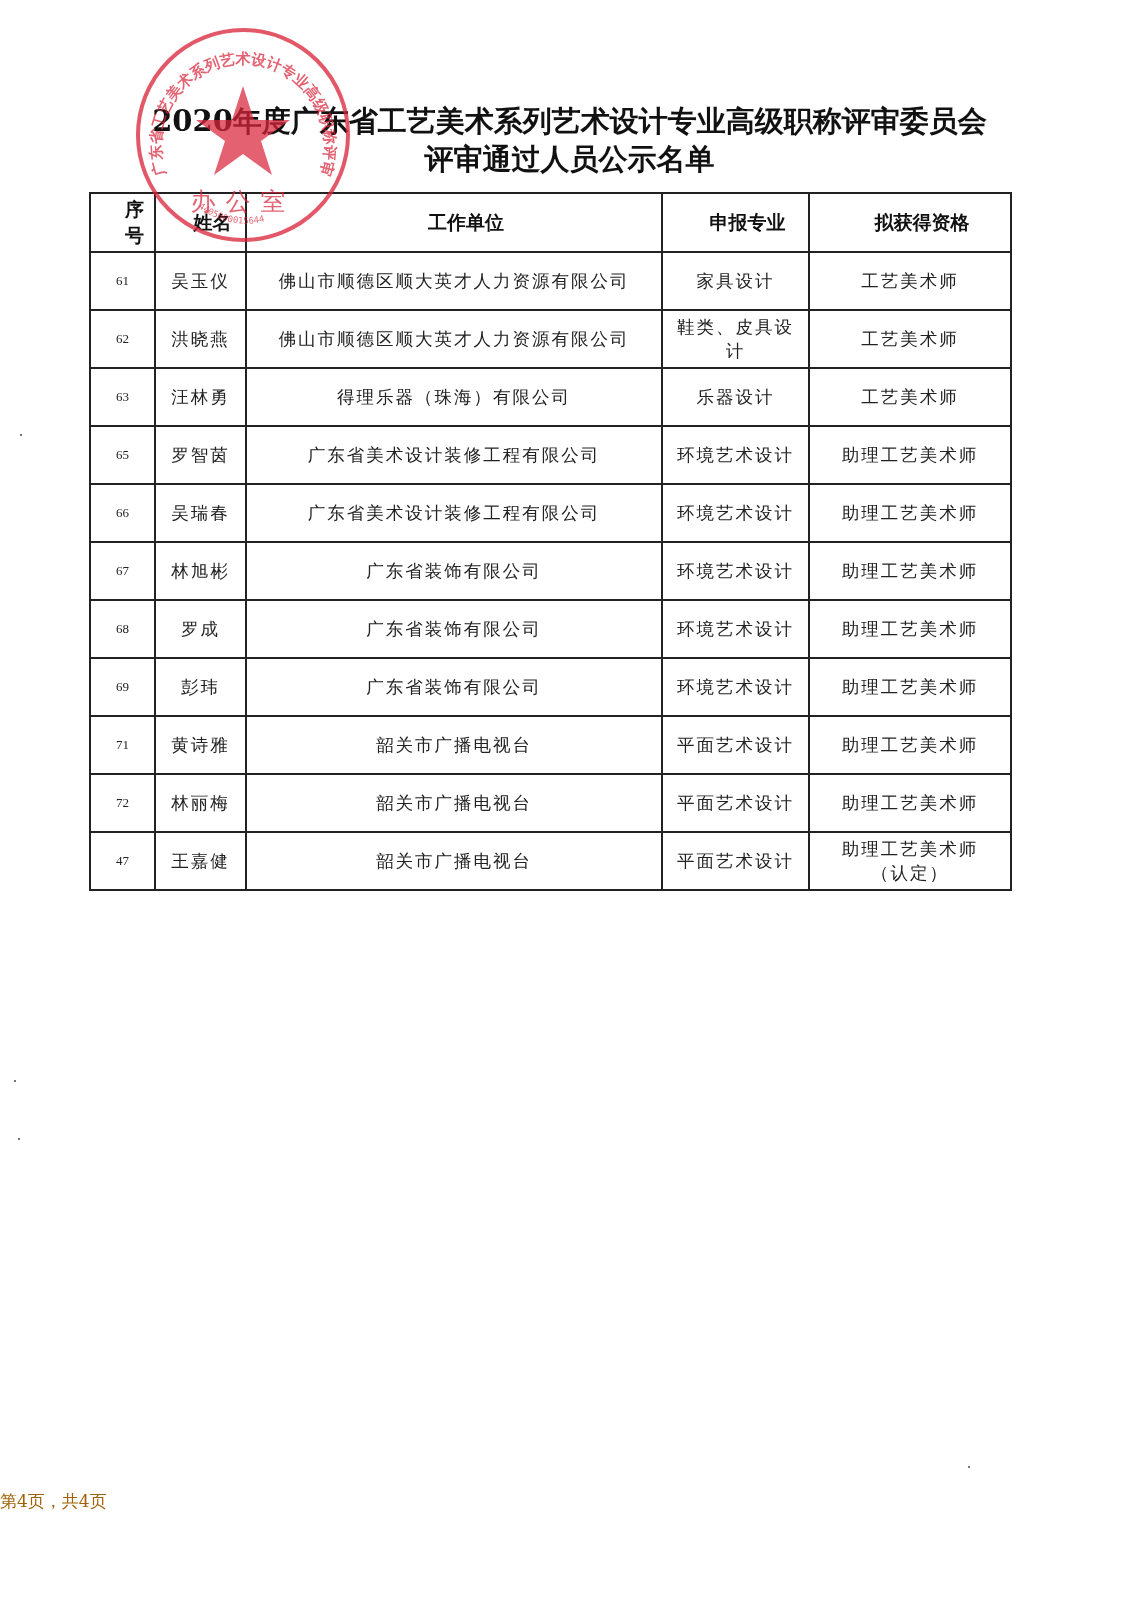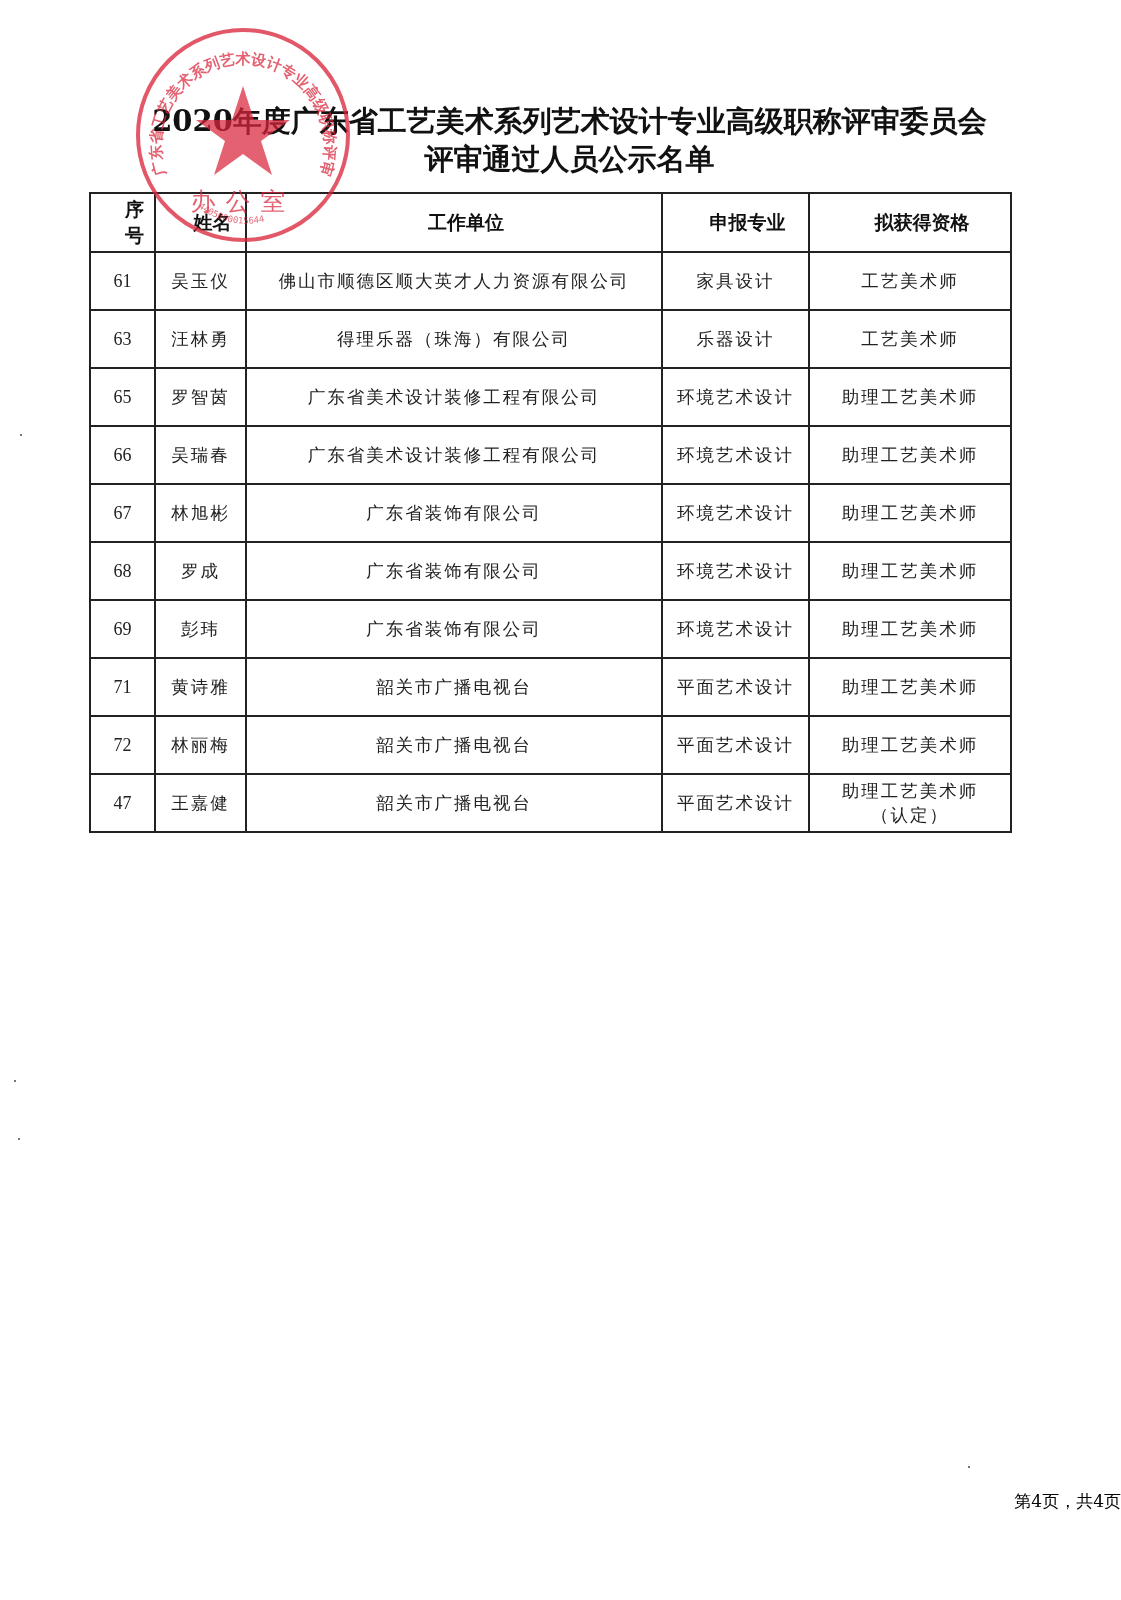--- a/index.html
+++ b/index.html
@@ -45,33 +45,33 @@
       padding-left: 28px;
     }
     table.roster td {
       height: 56px;
       font-family: "DejaVu Serif", "Liberation Serif", serif;
       font-size: 17.5px;
       letter-spacing: 2px;
       line-height: 24px;
       color: #222;
     }
-    table.roster td.num { letter-spacing: 0; font-family: "Liberation Serif", serif; font-size: 18px; }
+    table.roster td.num { letter-spacing: 0; font-family: "Liberation Serif", serif; font-size: 13px; }
     .seal {
       position: absolute; left: 132px; top: 24px;
       width: 222px; height: 222px;
       pointer-events: none;
       opacity: 0.85;
     }
     .footer {
       position: absolute; left: 0; right: 0; top: 1490px;
-      text-align: right;
+      text-align: left;
       font-family: "DejaVu Serif", "Liberation Serif", serif;
       font-size: 17px;
-      color: #000000;
+      color: #a16207;
     }
     .speck { position: absolute; width: 2px; height: 2px; background: #777; }
   </style>
 </head>
 <body>
 
 <div class="page-title">
   <span class="line">2020年度广东省工艺美术系列艺术设计专业高级职称评审委员会</span>
   <span class="line">评审通过人员公示名单</span>
 </div>
@@ -92,20 +92,27 @@
       <th>申报专业</th>
       <th>拟获得资格</th>
     </tr>
   </thead>
   <tbody>
     <tr>
       <td class="num">61</td>
       <td>吴玉仪</td>
       <td>佛山市顺德区顺大英才人力资源有限公司</td>
       <td>家具设计</td>
+      <td>工艺美术师</td>
+    </tr>
+    <tr>
+      <td class="num">62</td>
+      <td>洪晓燕</td>
+      <td>佛山市顺德区顺大英才人力资源有限公司</td>
+      <td style="padding:0 10px;">鞋类、皮具设计</td>
       <td>工艺美术师</td>
     </tr>
     <tr>
       <td class="num">63</td>
       <td>汪林勇</td>
       <td>得理乐器（珠海）有限公司</td>
       <td>乐器设计</td>
       <td>工艺美术师</td>
     </tr>
     <tr>

